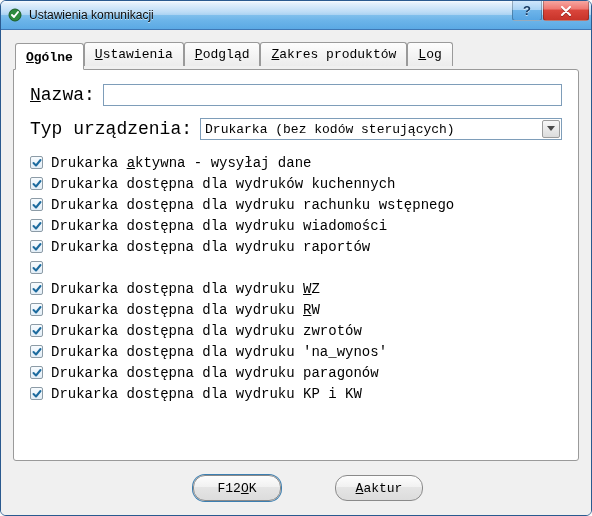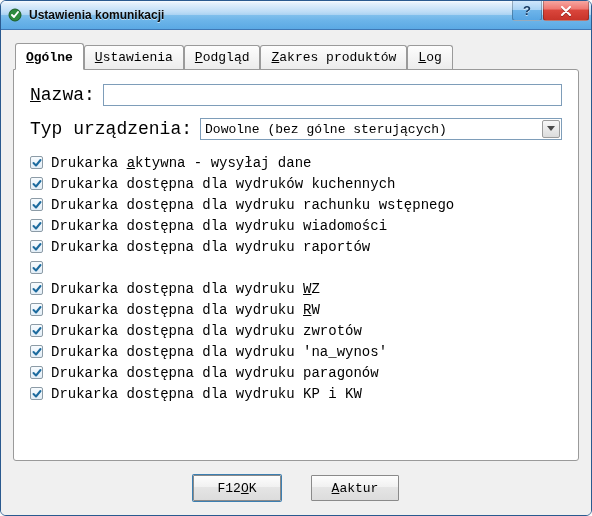--- a/index.html
+++ b/index.html
@@ -36,21 +36,20 @@
   }
   .titlebar .app-icon {
     width: 16px; height: 16px; margin-right: 6px;
     display: inline-flex; align-items: center; justify-content: center;
   }
   .titlebar .title {
     color: #0a0a0a;
     font-family: "Segoe UI", Tahoma, sans-serif;
     font-size: 12px;
     text-shadow: 0 1px 0 rgba(255,255,255,0.6);
-    font-weight: bold;
   }
   .winbtns {
     position: absolute;
     right: 2px; top: 0;
     display: flex;
     gap: 0;
   }
   .winbtn {
     width: 30px; height: 20px;
     border: 1px solid rgba(0,0,0,0.25);
@@ -78,21 +77,21 @@
   .winbtn.close svg { filter: drop-shadow(0 1px 0 rgba(0,0,0,0.3)); }
   .client {
     flex: 1;
     background: #f0f0f0;
     padding: 12px 12px 14px 12px;
     display: flex;
     flex-direction: column;
   }
   .tabstrip {
     display: flex;
-    align-items: flex-end;
+    align-items: flex-start;
     position: relative;
     z-index: 2;
     padding-left: 2px;
   }
   .tab {
     font-family: "Courier New", monospace;
     font-size: 13px;
     padding: 4px 10px 4px 10px;
     border: 1px solid #9a9a9a;
     border-bottom: none;
@@ -193,27 +192,28 @@
   .btnrow {
     display: flex;
     justify-content: center;
     gap: 30px;
     padding-top: 14px;
   }
   .btn {
     min-width: 88px;
     height: 26px;
     border: 1px solid #8a8a8a;
-    border-radius: 1px;
+    border-radius: 12px;
     background: linear-gradient(to bottom,#fdfdfd 0%, #f1f1f1 45%, #e5e5e5 46%, #dcdcdc 100%);
     font-family: "Courier New", monospace;
     font-size: 13px;
     display: inline-flex; align-items: center; justify-content: center;
     padding: 0 14px;
     cursor: default;
+    margin-left: 24px;
   }
   .btn.default {
     box-shadow: 0 0 0 1px #3c7fb1;
   }
   .btn .u { text-decoration: underline; }
 </style>
 </head>
 <body>
 
 <div class="window">
@@ -260,21 +260,21 @@
       <div class="row">
         <span class="lbl">
           <span></span><span class="u">N</span><span>azwa:</span>
         </span>
         <input type="text" class="textbox" value="" style="">
       </div>
 
       <div class="row">
         <span class="lbl">Typ urządzenia:</span>
         <div class="combo">
-          <span>Dowolne (bez gólne sterujących)</span>
+          <span>Drukarka (bez kodów sterujących)</span>
           <span class="arrow">
             <svg width="8" height="6" viewBox="0 0 8 6">
                 <path d="M0 0 L8 0 L4 5 Z" fill="#4a4a4a"></path>
               </svg>
           </span>
         </div>
       </div>
 
       <div class="checks" id="checks">
           <div class="chkrow">

